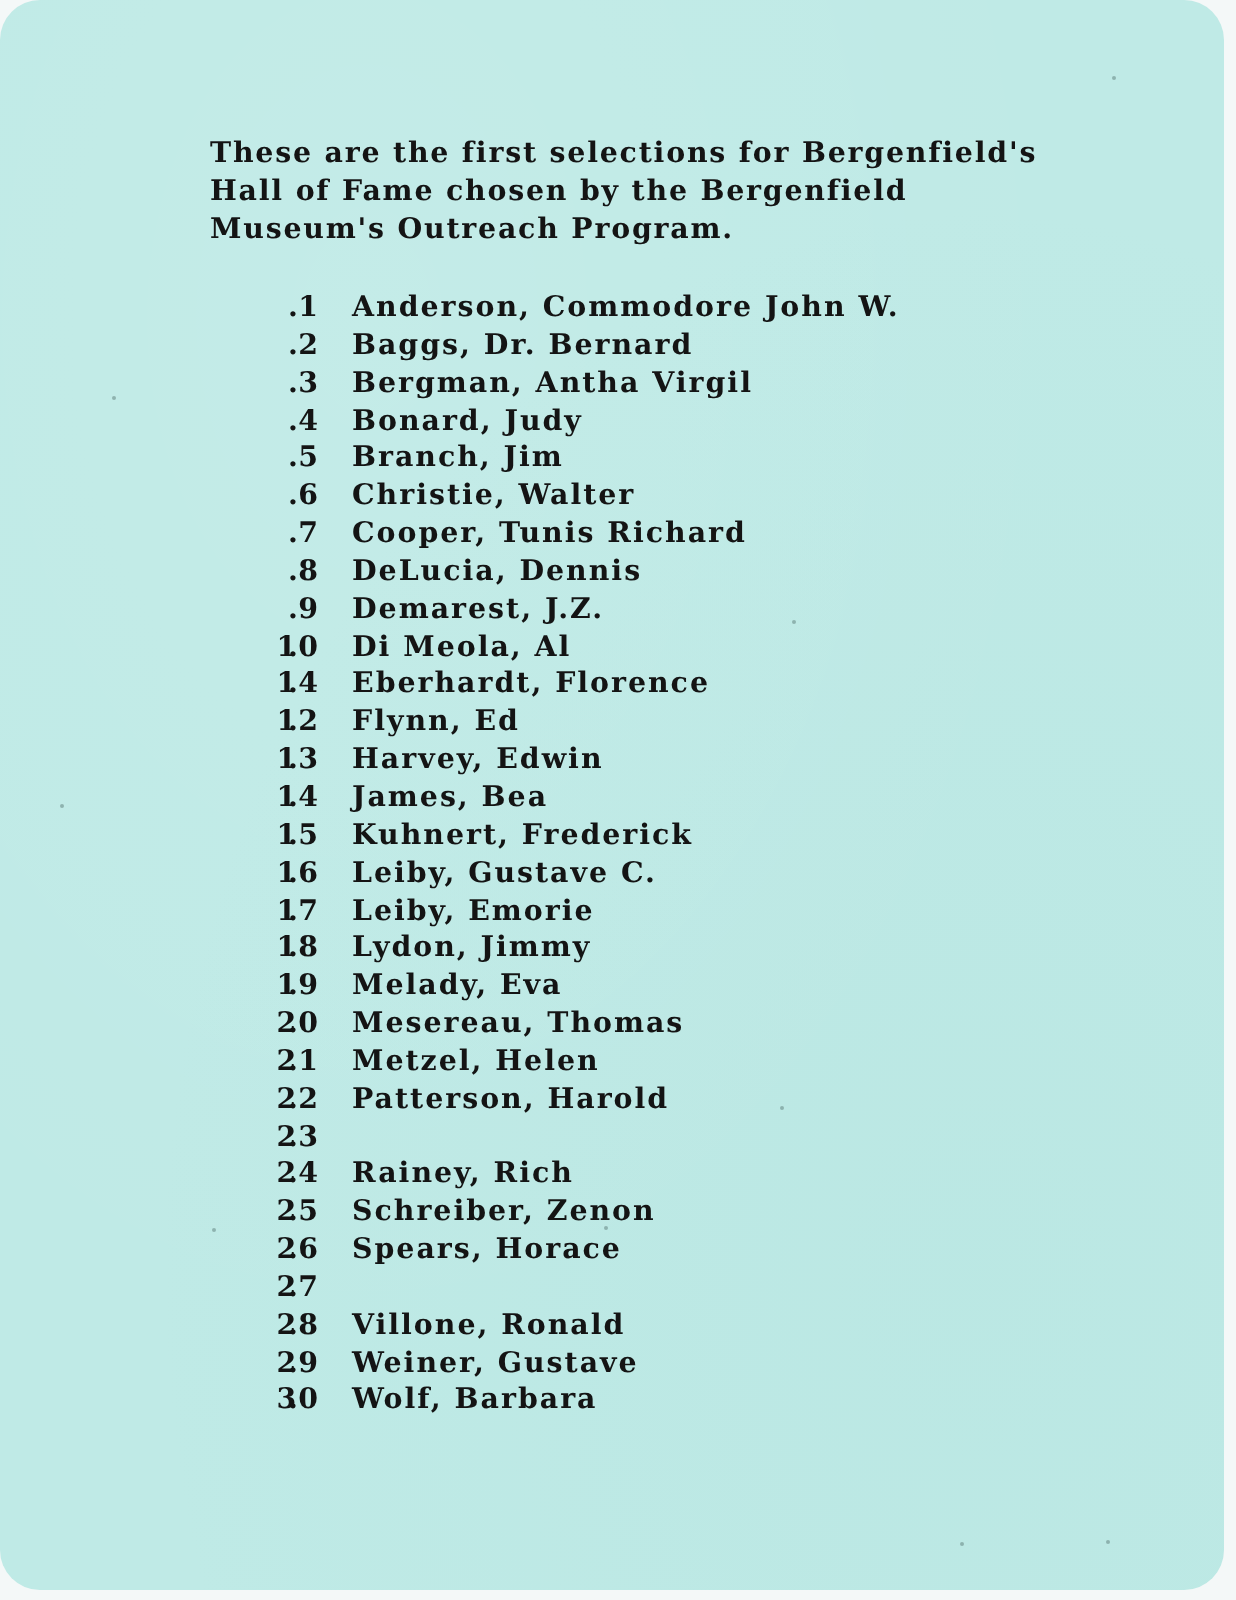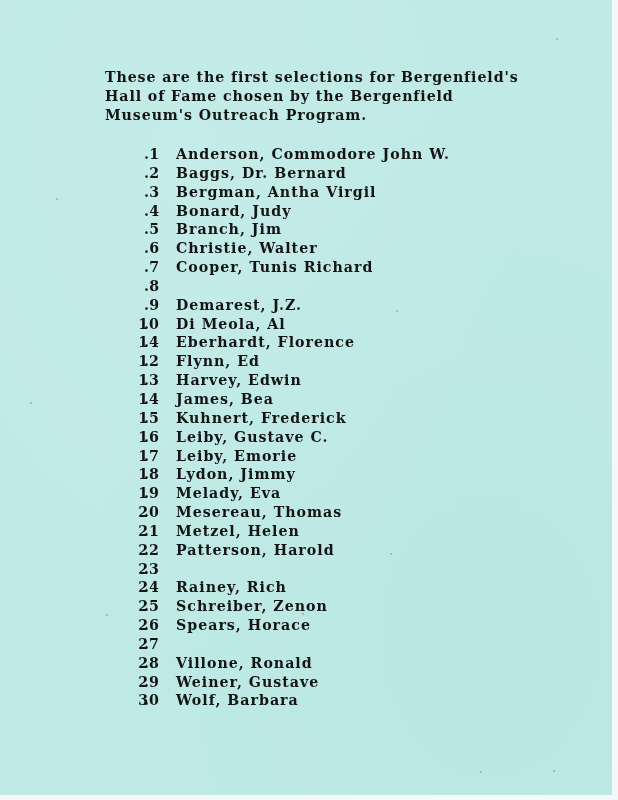--- a/index.html
+++ b/index.html
@@ -16,20 +16,21 @@
     .page {
       position: absolute;
       left: 0;
       top: 0;
       width: 612px;
       height: 795px;
       background: #bfeae6;
       background-image:
         radial-gradient(ellipse at 30% 20%, rgba(255,255,255,0.08), rgba(255,255,255,0) 60%),
         radial-gradient(ellipse at 80% 80%, rgba(150,210,205,0.10), rgba(150,210,205,0) 60%);
+      border-radius: 20px;
     }
     .intro {
       position: absolute;
       left: 105px;
       top: 68px;
       width: 430px;
       font-family: "DejaVu Serif", serif;
       font-weight: bold;
       font-size: 14.2px;
       line-height: 19.2px;
@@ -128,20 +129,21 @@
         <span class="name">Christie, Walter</span>
       </li>
     <li class="list-item">
         <span class="num">7</span>
         <span class="num-dot">.</span>
         <span class="name">Cooper, Tunis Richard</span>
       </li>
     <li class="list-item">
         <span class="num">8</span>
         <span class="num-dot">.</span>
+        <span class="name">DeLucia, Dennis</span>
       </li>
     <li class="list-item">
         <span class="num">9</span>
         <span class="num-dot">.</span>
         <span class="name">Demarest, J.Z.</span>
       </li>
     <li class="list-item">
         <span class="num">10</span>
         <span class="num-dot">.</span>
         <span class="name">Di Meola, Al</span>

